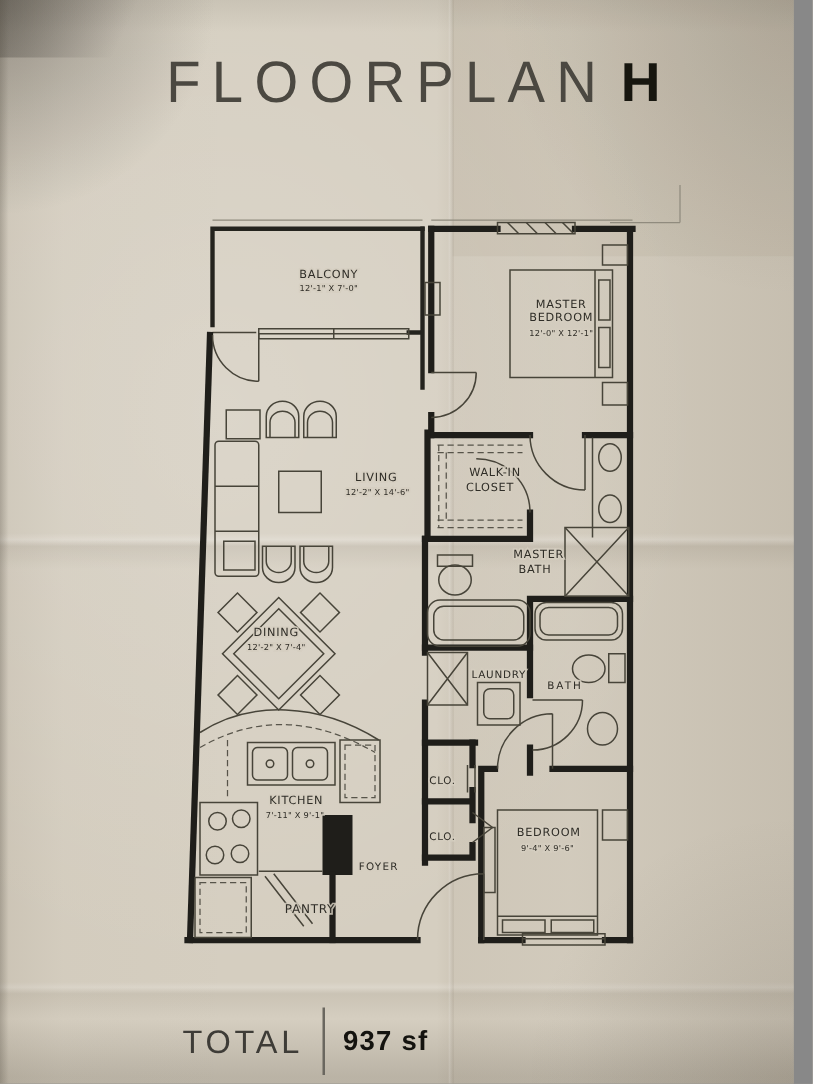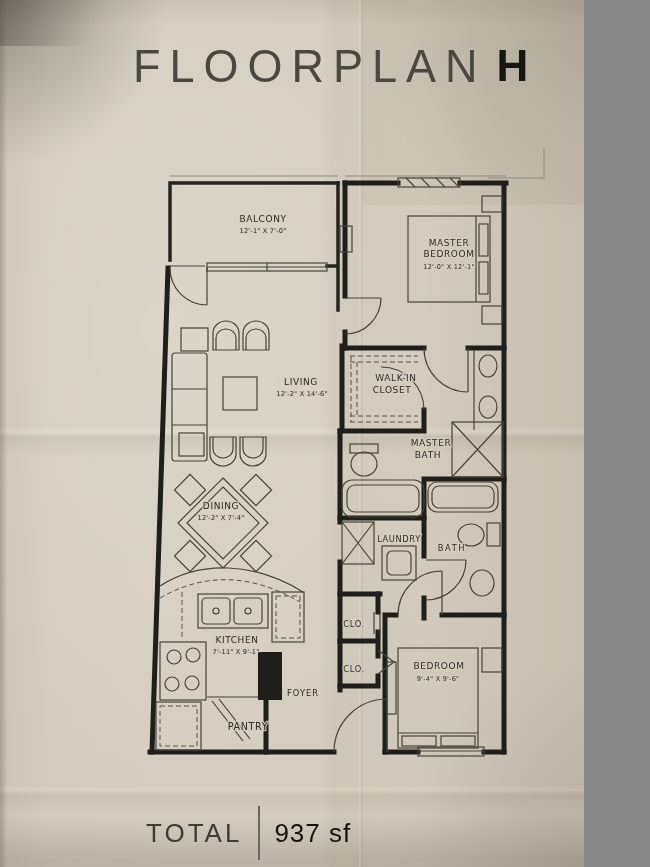--- a/index.html
+++ b/index.html
@@ -1,17 +1,17 @@
 <!DOCTYPE html>
 <html><head>
 <meta charset="utf-8">
 <style>
   html,body{margin:0;padding:0;background:#888;}
   .photo{
-    position:relative;width:584px;height:867px;overflow:hidden;
+    position:relative;width:635px;height:867px;overflow:hidden;
     font-family:"Liberation Sans",sans-serif;
     background-color:#d5cec0;
     background-image:
       radial-gradient(circle at 0% 0%, rgba(58,54,48,0.38), transparent 16%),
       radial-gradient(circle at 100% 0%, rgba(70,64,55,0.16), transparent 22%),
       radial-gradient(circle at 100% 100%, rgba(70,64,55,0.12), transparent 20%),
       radial-gradient(ellipse at 28% 38%, rgba(255,255,255,0.16), transparent 60%),
       linear-gradient(90deg, rgba(120,106,86,0.10) 0%, rgba(120,106,86,0.02) 8%, transparent 30%, transparent 55%, rgba(128,112,90,0.08) 57%, rgba(122,108,88,0.04) 72%, rgba(110,97,78,0.14) 100%),
       linear-gradient(180deg, rgba(100,92,78,0.12) 0%, transparent 3%, transparent 49.2%, rgba(255,255,255,0.20) 49.8%, rgba(105,95,80,0.12) 50.4%, transparent 52.5%, transparent 90.6%, rgba(255,255,255,0.16) 91.1%, rgba(108,98,82,0.10) 91.7%, transparent 94%, rgba(92,85,72,0.22) 99.3%);
   }
@@ -22,21 +22,21 @@
   .corner-tl{position:absolute;left:0;top:0;width:150px;height:46px;pointer-events:none;
     background:linear-gradient(115deg, rgba(62,58,52,0.42), transparent 65%);}
   .edge-l{position:absolute;left:0;top:0;width:7px;height:867px;pointer-events:none;
     background:linear-gradient(90deg, rgba(85,79,68,0.30), transparent);}
   .title{position:absolute;left:133px;top:40px;display:flex;align-items:baseline;white-space:nowrap;}
   .title .main{font-size:45px;font-weight:100;letter-spacing:9px;color:#4b4841;transform:scaleY(1.04);}
   .title .variant{font-size:44px;font-weight:bold;color:#17160f;margin-left:10px;}
   .total{position:absolute;left:146px;top:806px;display:flex;align-items:center;height:54px;}
   .total .label{font-size:26px;font-weight:100;letter-spacing:3px;color:#3e3c37;}
   .total .divider{width:2px;height:54px;background:#6a675f;margin-left:16px;margin-right:14px;}
-  .total .value{font-size:26px;font-weight:normal;color:#14130f;letter-spacing:1px;}
+  .total .value{font-size:22px;font-weight:bold;color:#14130f;letter-spacing:1px;}
   svg{position:absolute;left:0;top:0;}
   .w{stroke:#1f1e1a;stroke-width:5;fill:none;stroke-linecap:square;}
   .w4{stroke:#24231e;stroke-width:3.5;fill:none;stroke-linecap:square;}
   .t{stroke:#474439;stroke-width:1.2;fill:none;}
   .td{stroke:#57544a;stroke-width:1;stroke-dasharray:5 3;fill:none;}
   .lt{stroke:#908b7e;stroke-width:1;fill:none;}
   .blk{fill:#1f1e1a;stroke:none;}
   text{fill:#2f2d27;font-family:"DejaVu Sans",sans-serif;text-anchor:middle;
        letter-spacing:.6px;paint-order:stroke;stroke:rgba(213,206,192,0.85);stroke-width:2.6px;}
   .rn{font-size:9px;} .rn8{font-size:8.3px;} .rd{font-size:6.6px;letter-spacing:.2px;}

